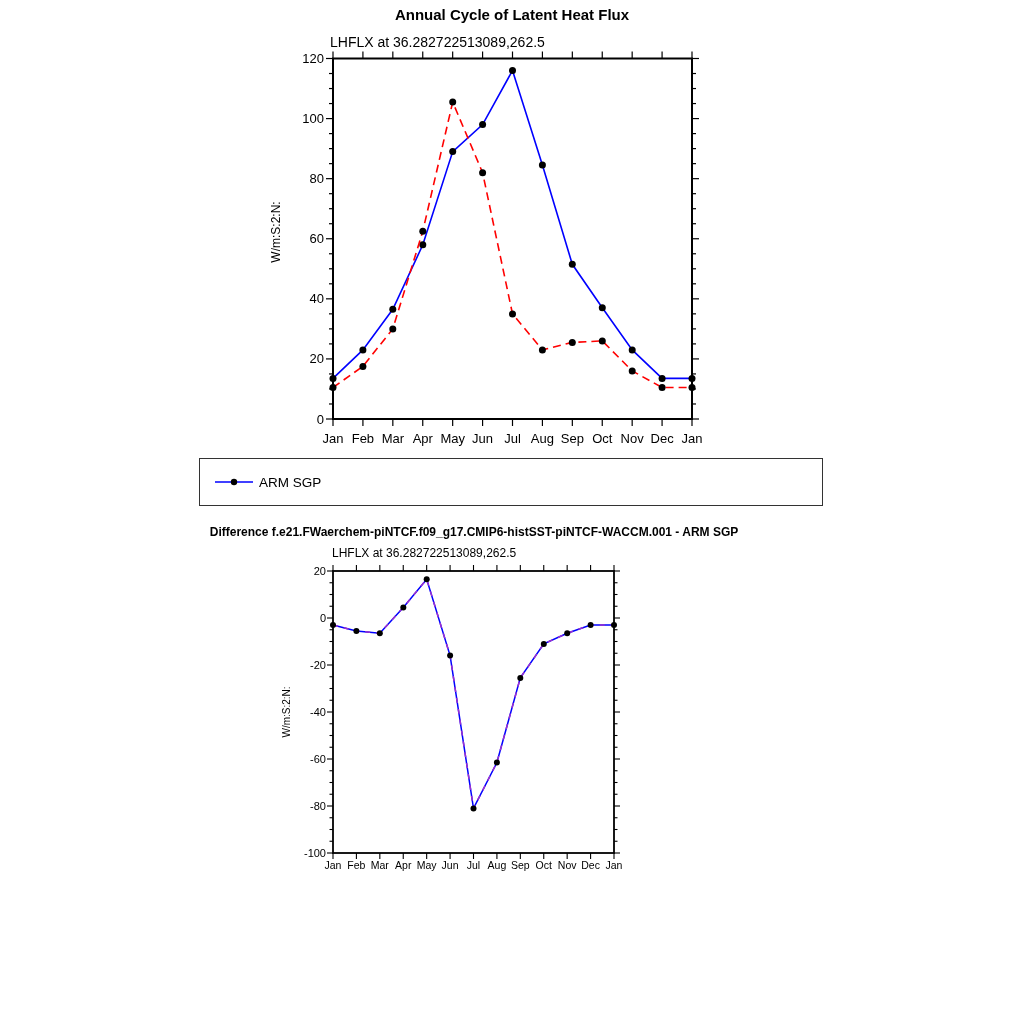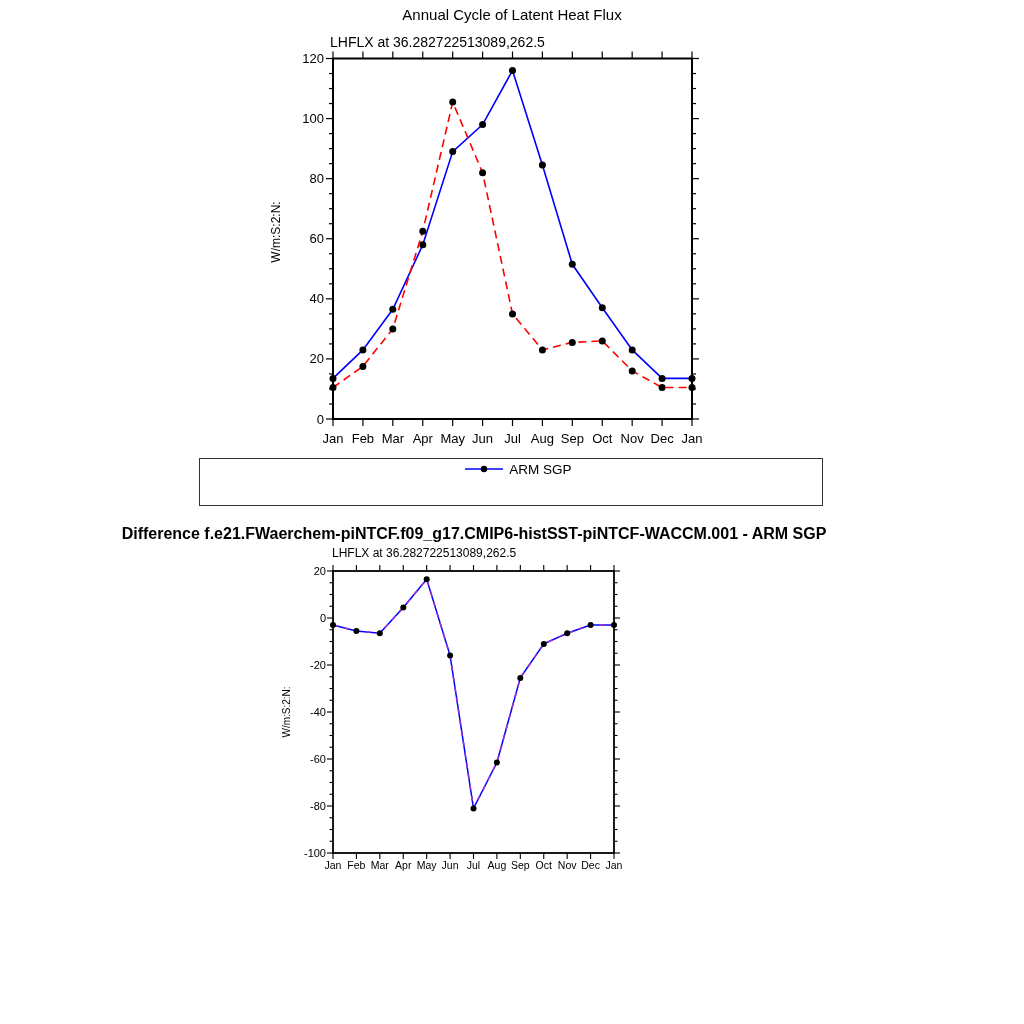--- a/index.html
+++ b/index.html
@@ -3,34 +3,34 @@
 <meta charset="utf-8">
 <style>
   html,body{margin:0;padding:0;}
   body{
     width:1024px;height:1024px;background:#ffffff;position:relative;
     font-family:"Liberation Sans","DejaVu Sans",sans-serif;color:#000;
     overflow:hidden;
   }
   .abs{position:absolute;white-space:nowrap;}
   #chart-svg{position:absolute;left:0;top:0;}
-  .top-title{left:0;top:6px;width:1024px;text-align:center;font-size:15px;font-weight:400;}
+  .top-title{left:0;top:6px;width:1024px;text-align:center;font-size:15px;font-weight:700;}
   .top-subtitle{left:330px;top:34px;font-size:14px;}
   .ylabel{transform:translate(-50%,-50%) rotate(-90deg);font-size:12px;}
   .ylabel-top{left:276px;top:232px;}
   .ylabel-bottom{left:286px;top:712px;font-size:10px;}
   .legend{
     left:199px;top:458px;width:624px;height:48px;border:1.5px solid #333;
-    box-sizing:border-box;display:flex;flex-direction:row;justify-content:space-evenly;
+    box-sizing:border-box;display:flex;flex-direction:column;justify-content:space-evenly;
     background:#fff;
   }
   .legend-row{display:flex;align-items:center;padding-left:15px;height:20px;}
   .legend-sample{width:38px;height:10px;flex:0 0 auto;}
   .legend-label{font-size:13.5px;margin-left:6px;white-space:nowrap;}
-  .bottom-title{left:74px;top:525px;width:800px;text-align:center;font-size:16px;font-weight:700;}
+  .bottom-title{left:74px;top:525px;width:800px;text-align:center;font-size:12px;font-weight:700;}
   .bottom-subtitle{left:332px;top:546px;font-size:12px;}
 </style>
 </head>
 <body>
 
 <div class="page">
 
   <svg id="chart-svg" width="1024" height="1024" viewBox="0 0 1024 1024">
       <line x1="333" y1="403.9791666666667" x2="329" y2="403.9791666666667" stroke="#000" stroke-width="1.2"></line>
       <line x1="692" y1="403.9791666666667" x2="696" y2="403.9791666666667" stroke="#000" stroke-width="1.2"></line>

